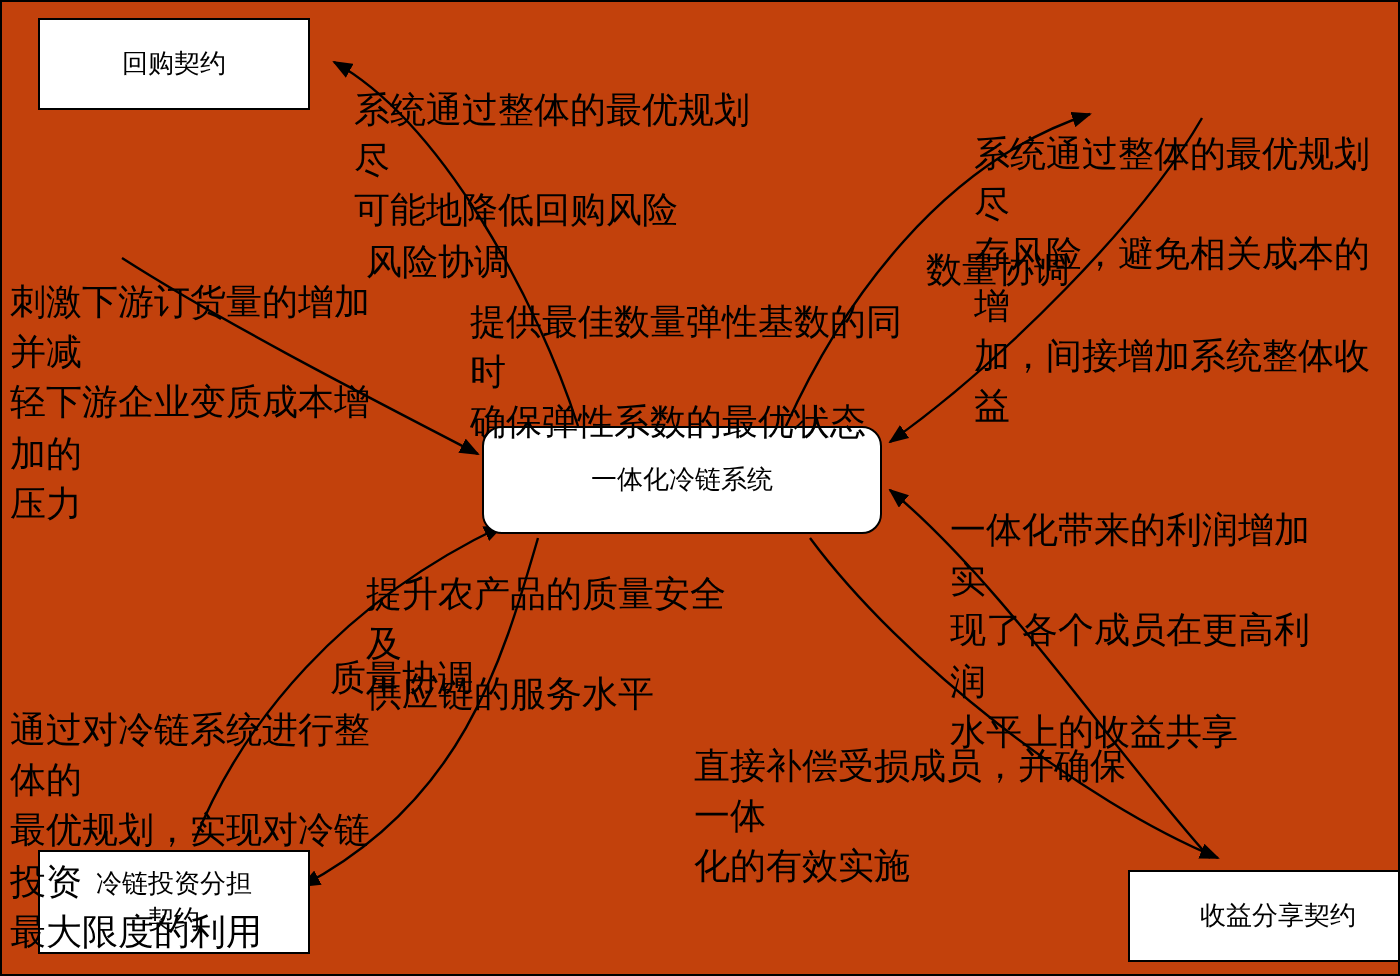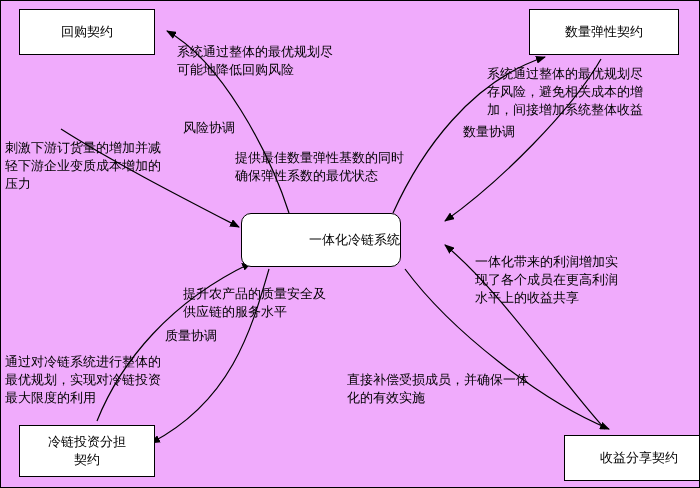--- a/index.html
+++ b/index.html
@@ -4,21 +4,21 @@
 <style>
   html, body {
     margin: 0;
     padding: 0;
     background: #ffffff;
   }
   #canvas {
     position: relative;
     width: 700px;
     height: 488px;
-    background: #f0abfc;
+    background: #c2410c;
     border: 1px solid #000000;
     box-sizing: border-box;
     font-family: "Liberation Sans", sans-serif;
     overflow: hidden;
   }
   svg.edges {
     position: absolute;
     left: 0;
     top: 0;
     width: 700px;
@@ -37,21 +37,21 @@
     font-size: 13px;
     line-height: 1.35;
     color: #000000;
     white-space: pre-line;
   }
   .node.center {
     border-radius: 10px;
   }
   .label {
     position: absolute;
-    font-size: 13px;
+    font-size: 18px;
     line-height: 1.4;
     color: #000000;
     white-space: pre-line;
     text-align: left;
   }
 </style>
 </head>
 <body>
 
 <div id="canvas">
@@ -77,25 +77,22 @@
 
     <path d="M 96,420 C 120,360 170,300 250,262" fill="none" stroke="#000000" stroke-width="1.2" marker-end="url(#arrow)"></path>
 
     <path d="M 268,268 C 250,330 230,400 150,442" fill="none" stroke="#000000" stroke-width="1.2" marker-end="url(#arrow)"></path>
   </svg>
 
   <div class="node" style="left:18px; top:8px; width:136px; height:46px;">
     <span>回购契约</span>
   </div>
 
-  <div class="node" style="left:528px; top:8px; width:150px; height:46px;">
-    <span>数量弹性契约</span>
-  </div>
 
-  <div class="node center" style="left:240px; top:212px; width:160px; height:54px;justify-content:flex-end;">
+  <div class="node center" style="left:240px; top:212px; width:200px; height:54px;">
     <span>一体化冷链系统</span>
   </div>
 
   <div class="node" style="left:18px; top:424px; width:136px; height:52px;">
     <span>冷链投资分担
 契约</span>
   </div>
 
   <div class="node" style="left:528px; top:434px; width:150px; height:46px;margin-left:35px;">
     <span>收益分享契约</span>

